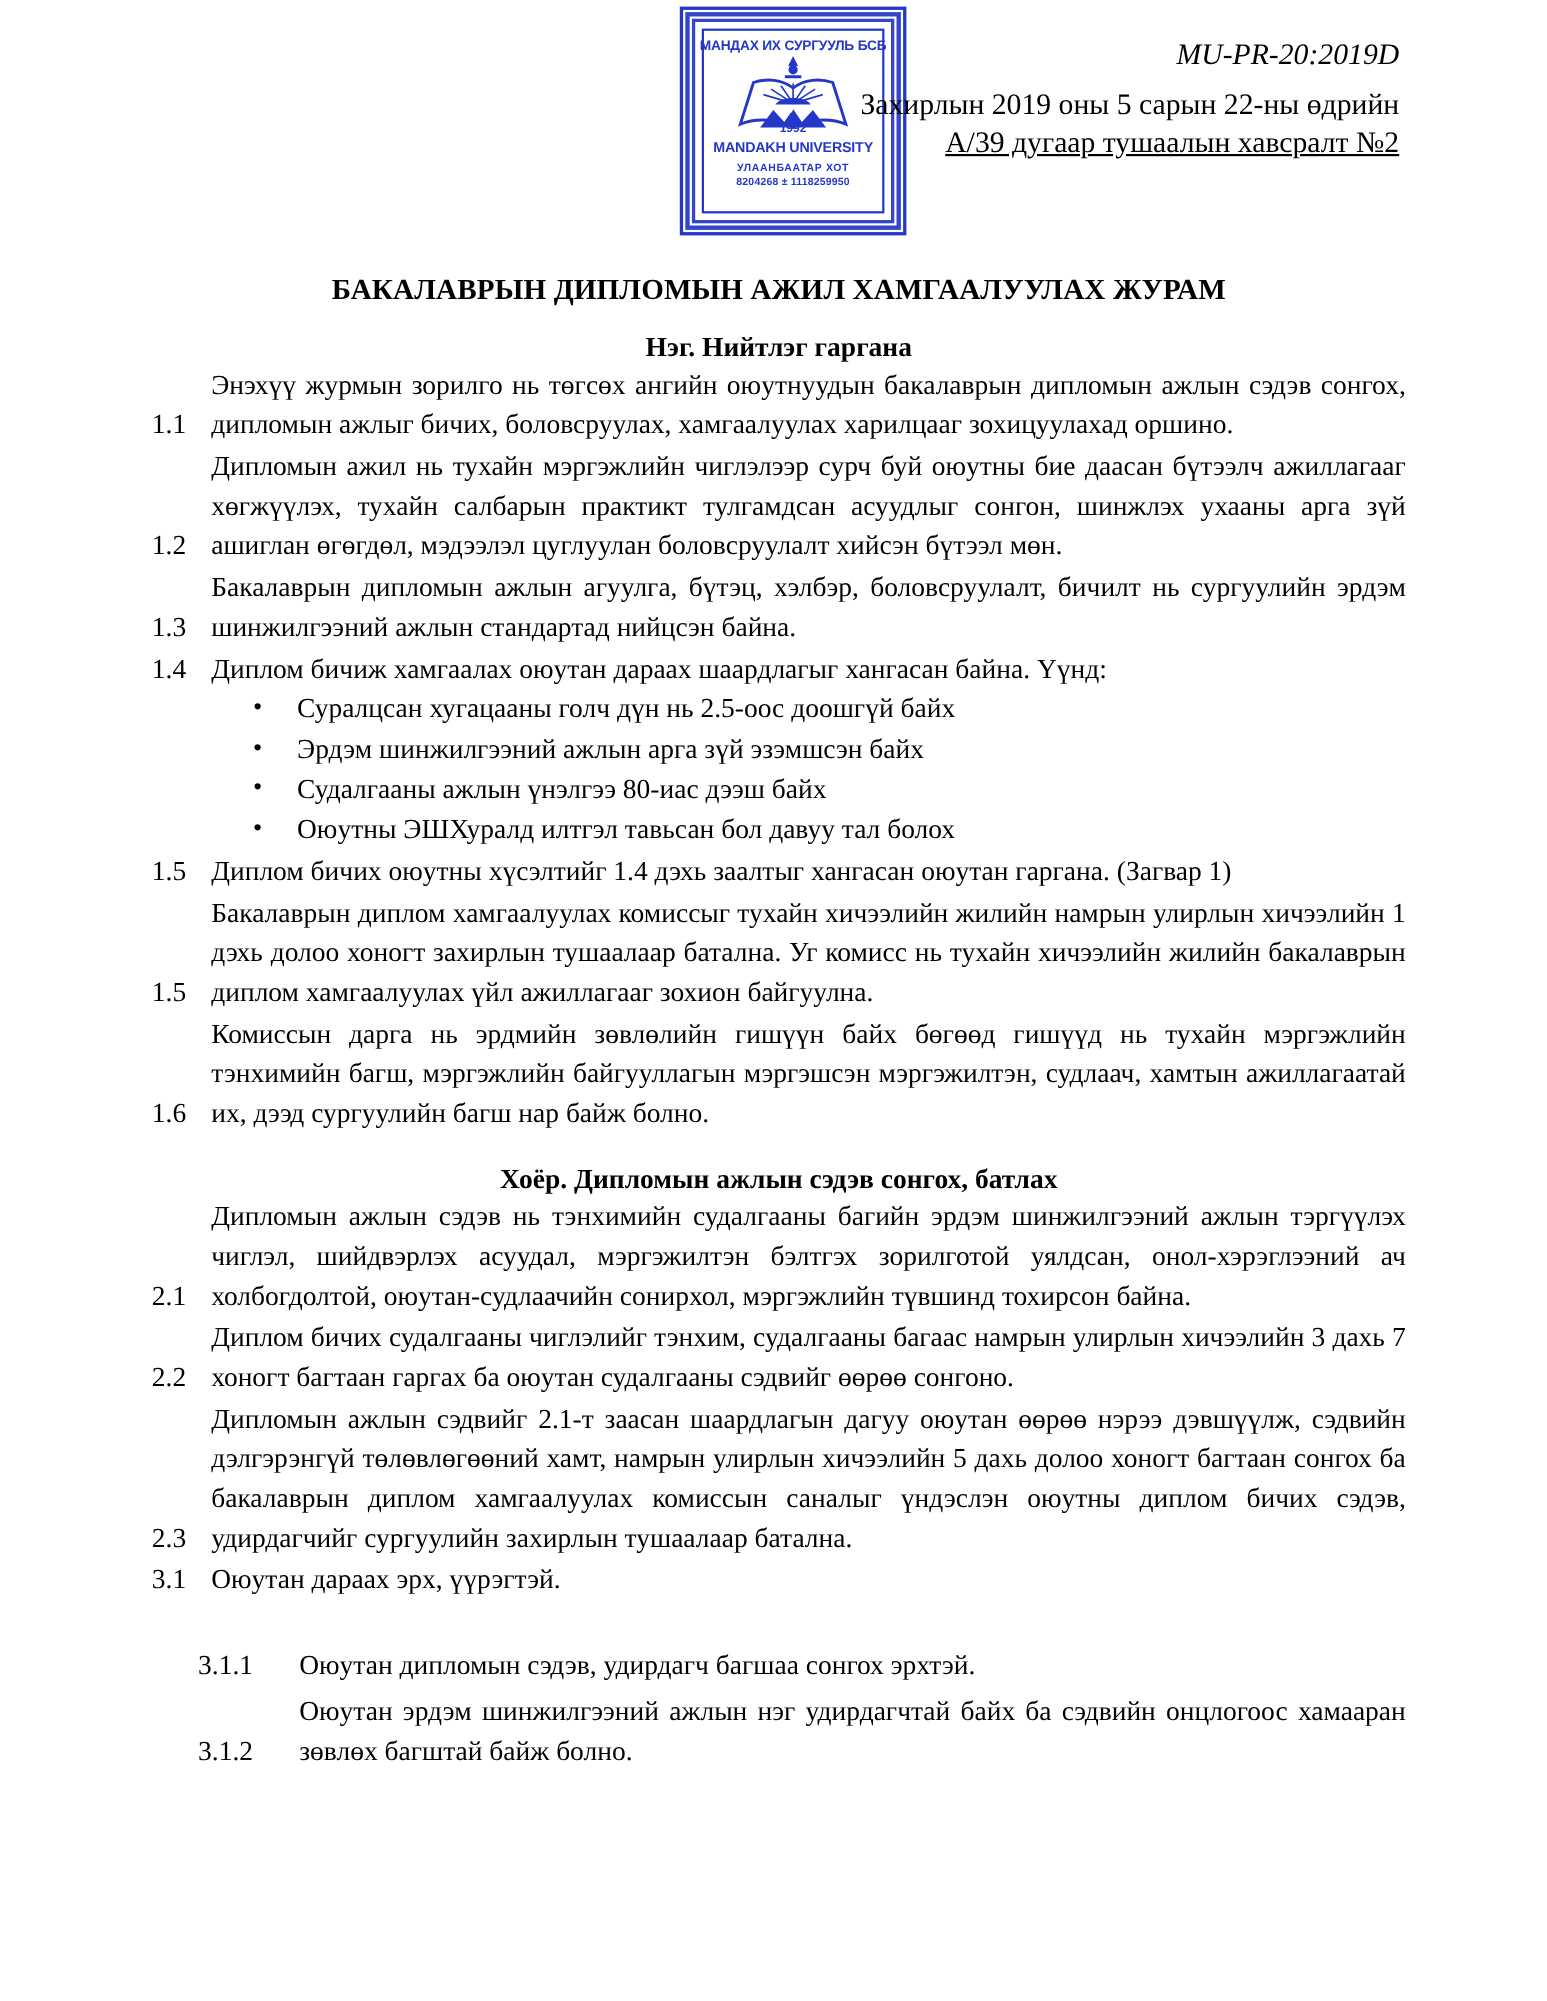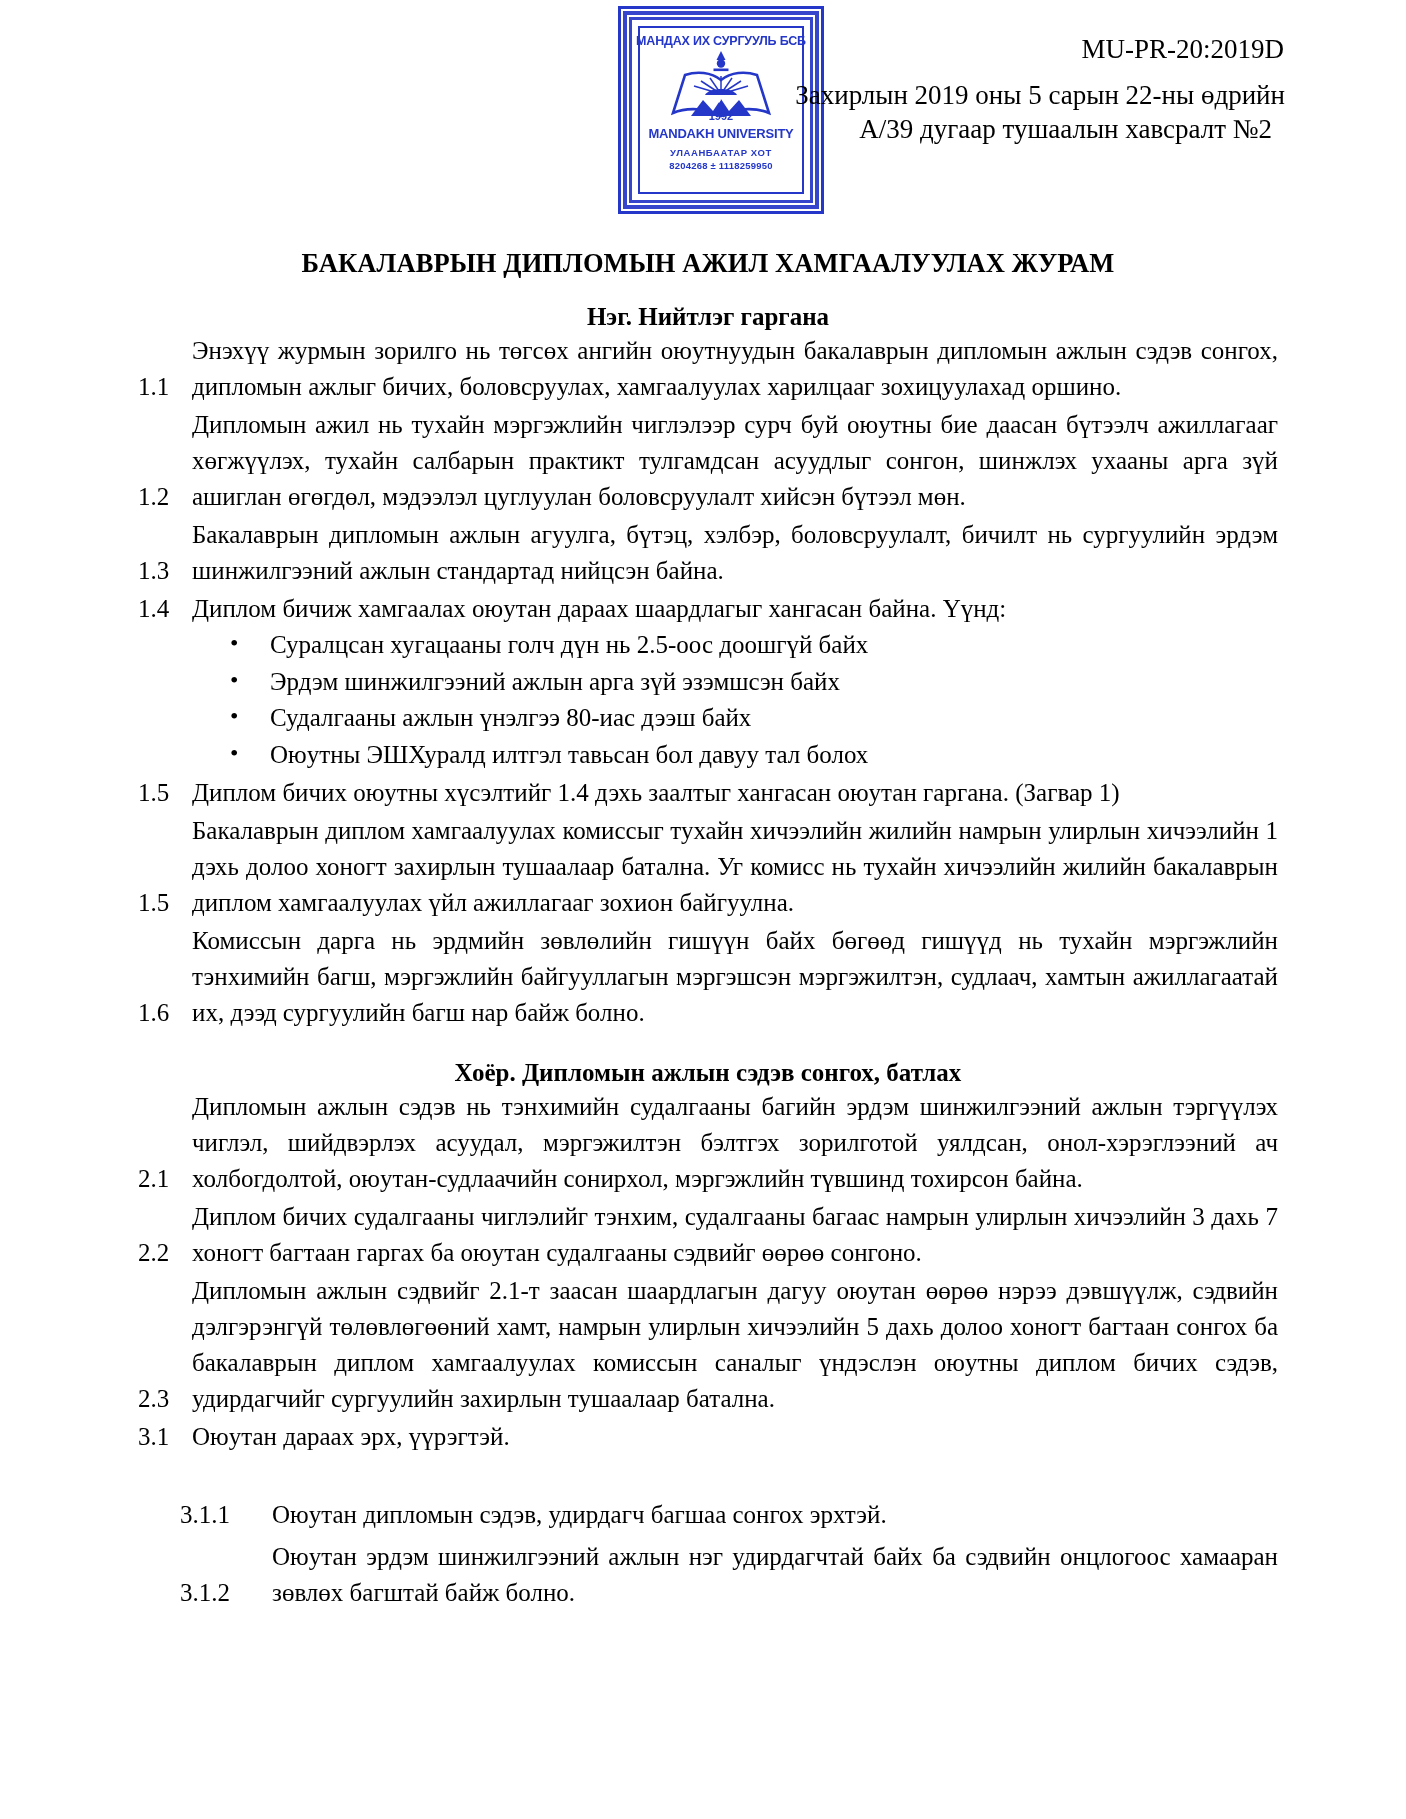--- a/index.html
+++ b/index.html
@@ -109,36 +109,37 @@
     letter-spacing: 0.6px;
   }
   .stamp-reg {
     font-size: 9.5px;
     margin-top: 2px;
     letter-spacing: 0.2px;
   }
 
   .doc-code {
     position: absolute;
-    left: 12px;
+    left: 0;
     top: 34px;
     width: 1272px;
     text-align: right;
     font-size: 27px;
+    font-style: italic;
   }
   .order-line {
     position: absolute;
     left: 0;
     width: 1272px;
     text-align: right;
     font-size: 27px;
     z-index: 3;
   }
-  .order-line-1 { top: 80px; padding-left: 13px; }
-  .order-line-2 { top: 114px; }
+  .order-line-1 { top: 80px; }
+  .order-line-2 { top: 114px; text-decoration: underline; }
 
   
   .body-zone {
     padding: 0 128px 0 138px;
   }
   h1.doc-title {
     font-size: 26.5px;
     font-weight: bold;
     text-align: center;
     margin: 26px 0 0 0;

